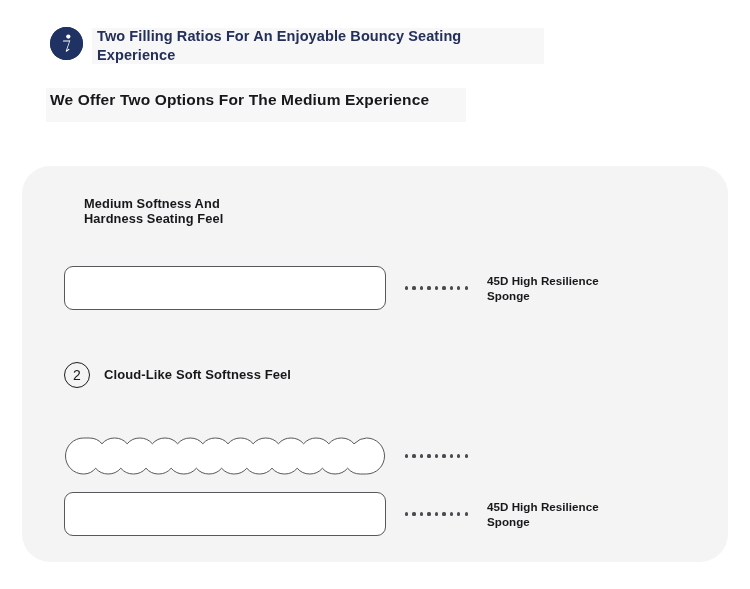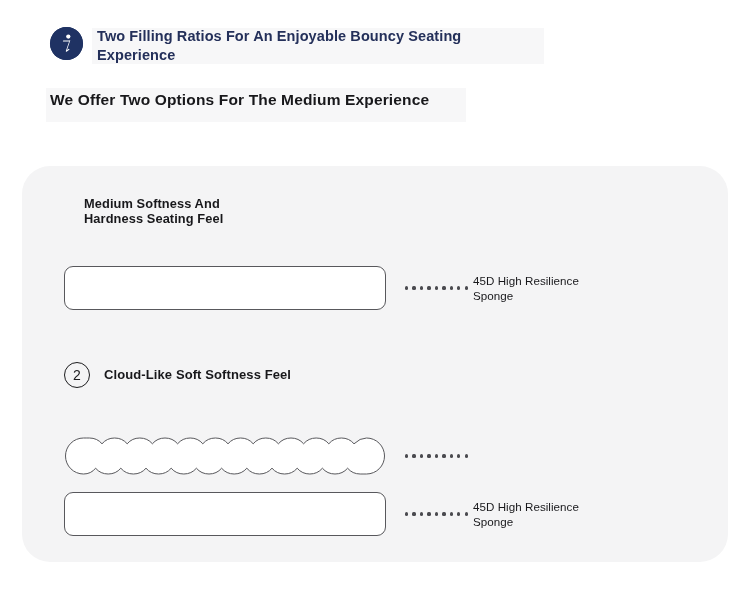--- a/index.html
+++ b/index.html
@@ -152,23 +152,23 @@
     flex: 0 0 auto;
   }
   .dot {
     width: 3.1px;
     height: 3.1px;
     border-radius: 50%;
     background: #4a4a4f;
   }
 
   .layer-label {
-    margin-left: 5px;
+    margin-left: 19px;
     font-size: 11.6px;
-    font-weight: normal;
+    font-weight: bold;
     color: #18181b;
     line-height: 1.33;
     white-space: pre-line;
     letter-spacing: 0.05px;
   }
   .layer-label.emph {
     font-size: 13px;
     line-height: 1.18;
   }
 

